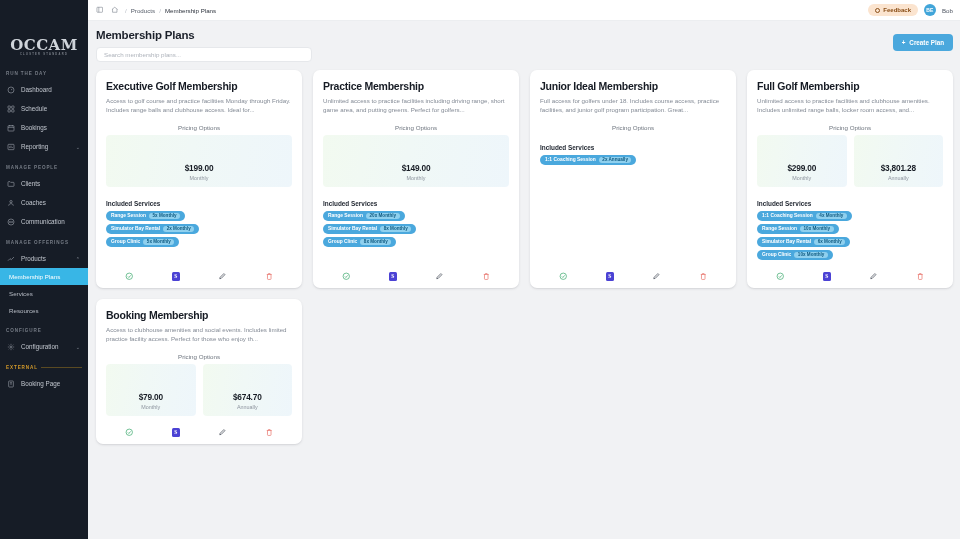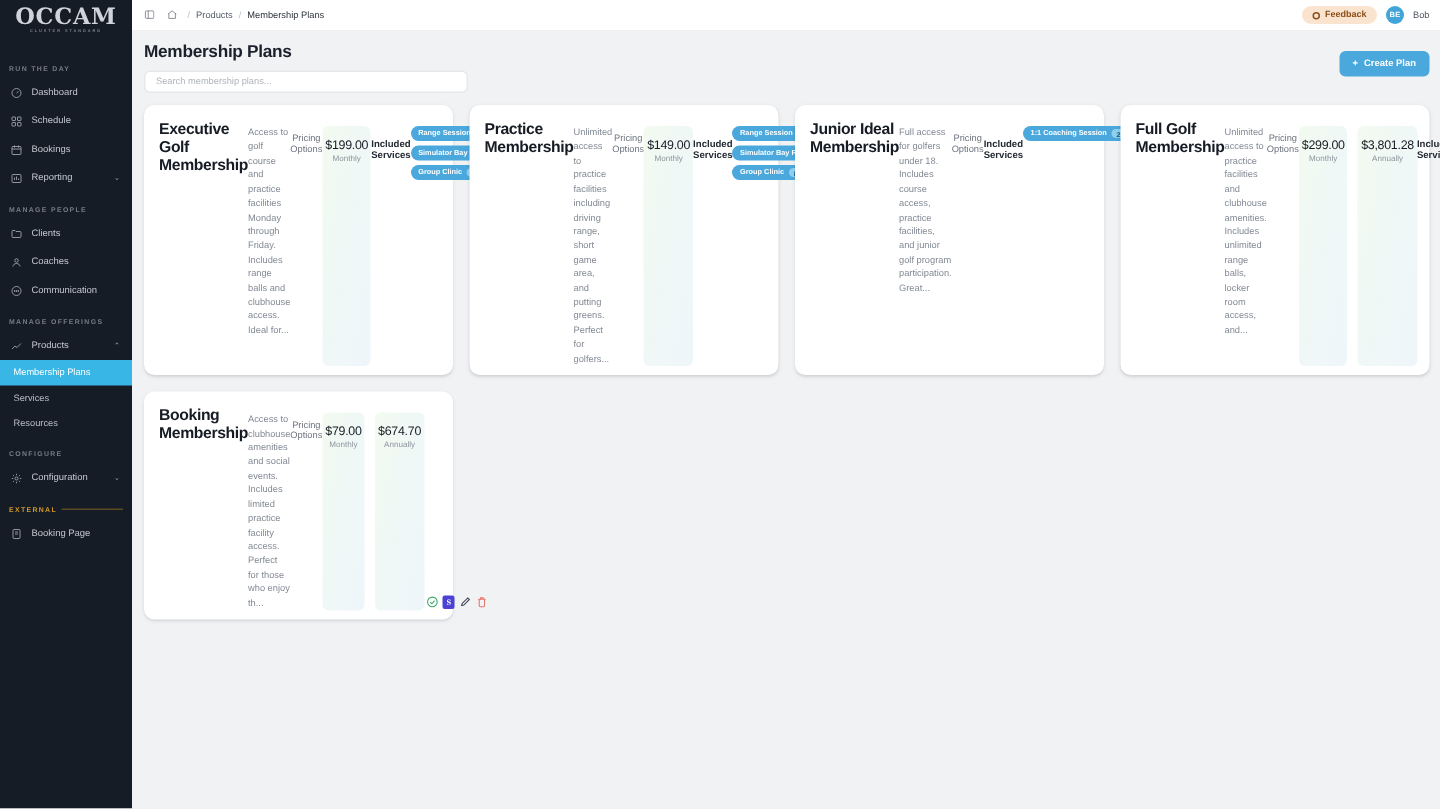--- a/index.html
+++ b/index.html
@@ -13,22 +13,23 @@
 
   
   .sidebar {
     width: 88px; height: 539px; flex: 0 0 88px;
     background: #161c26;
     color: #c7ccd4;
     display: flex; flex-direction: column;
     overflow: hidden;
   }
   .logo-wrap {
-    height: 34px; display: flex; justify-content: center;
+    height: 34px; display: flex; align-items: center; justify-content: center;
     padding-top: 4px;
+    margin-top: 28px;
   }
   .logo {
     font-family: "DejaVu Serif", serif;
     font-weight: 700; font-size: 15px; letter-spacing: 0.5px;
     color: #cfd4da;
     line-height: 1;
     text-align: center;
   }
   .logo small {
     display: block; font-size: 2.6px; letter-spacing: 1.3px;
@@ -97,38 +98,38 @@
   }
 
   .grid {
     margin-top: 8px;
     display: flex; flex-wrap: wrap; gap: 11px;
   }
   .card {
     width: 206px; background: #ffffff; border-radius: 7px;
     box-shadow: 0 1px 3px rgba(18,24,38,.09), 0 1px 1px rgba(18,24,38,.05);
     padding: 10px 10px 6px 10px;
-    display: flex; flex-direction: row;
+    display: flex; flex-direction: column;
   }
   .card-title {
     font-size: 10.5px; font-weight: 700; color: #161b24; letter-spacing: -0.25px;
     line-height: 1.15;
   }
   .card-desc {
     margin-top: 4px; font-size: 6.2px; line-height: 1.52; color: #838a95;
   }
   .pricing-label {
     margin-top: 9px; text-align: center; font-size: 6.2px; color: #6e757f;
   }
   .prices { margin-top: 4px; display: flex; gap: 7px; }
   .price {
     flex: 1; border-radius: 4px; padding: 7px 2px 6px 2px; text-align: center;
     background: linear-gradient(100deg, #f2faf0 0%, #f0f8f6 45%, #eef6fb 100%);
   }
-  .price .amt { font-size: 8.3px; font-weight: 400; color: #181d26; letter-spacing: -0.2px; }
+  .price .amt { font-size: 8.3px; font-weight: 700; color: #181d26; letter-spacing: -0.2px; margin-top: 21px; }
   .price .per { margin-top: 2px; font-size: 5.4px; color: #8d949e; }
 
   .services-head {
     margin-top: 13px; font-size: 6.4px; font-weight: 700; color: #242a34;
   }
   .badges { margin-top: 4px; display: flex; flex-direction: column; gap: 3px; align-items: flex-start; }
   .badge {
     display: inline-flex; align-items: center; gap: 3px;
     background: #4aa8dd; color: #ffffff;
     border-radius: 9px; padding: 2px 5px; font-size: 4.9px; font-weight: 700;

